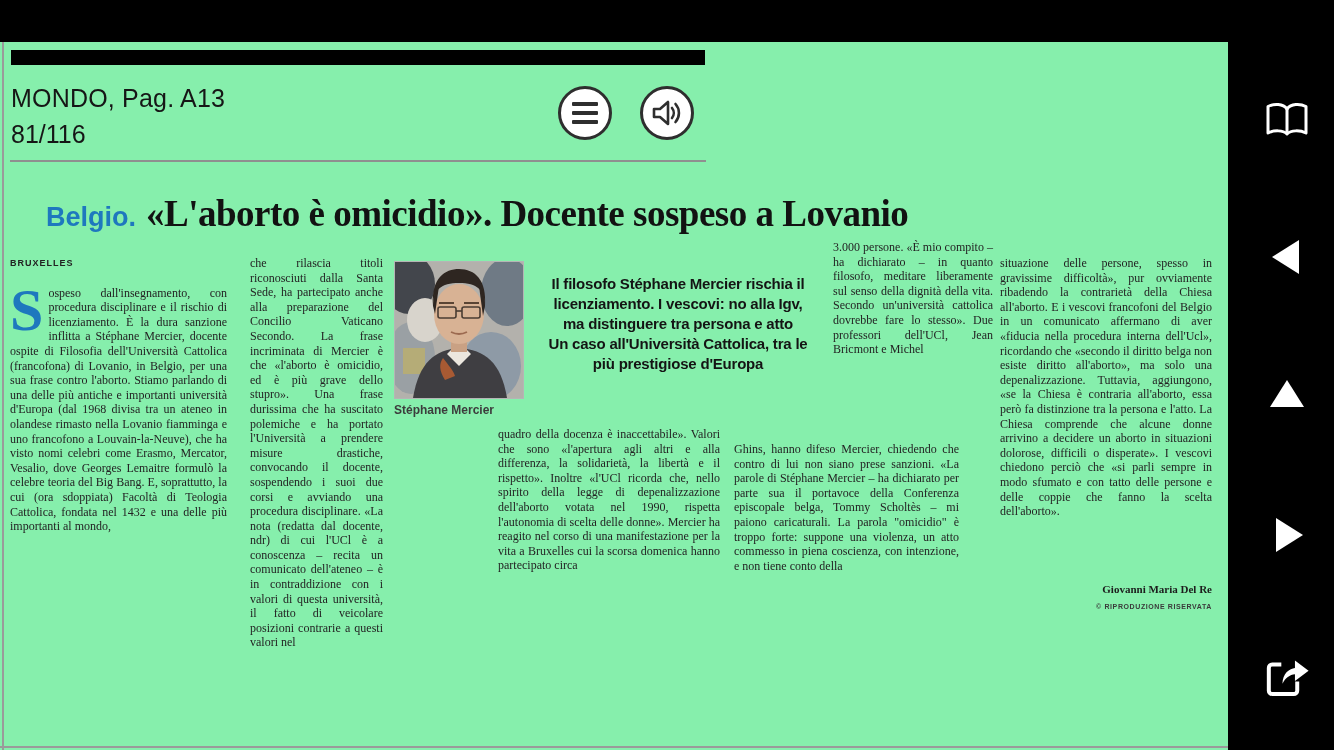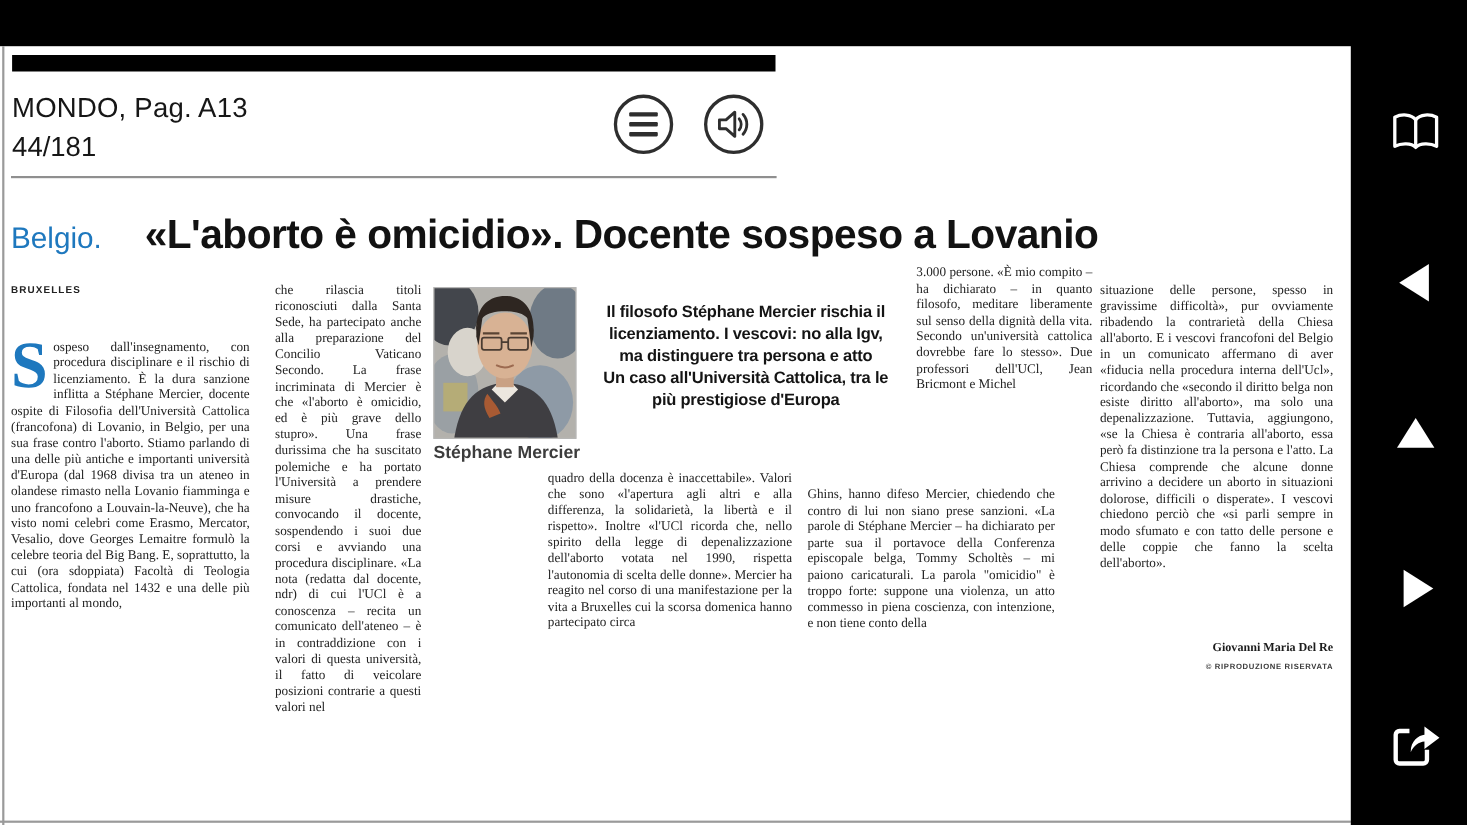--- a/index.html
+++ b/index.html
@@ -1,19 +1,19 @@
 <!DOCTYPE html>
 <html style="--accent-blue: #1e78be; --frame-black: #000000; --text-dark: #232323; --rule-gray: #8f8f8f;"><head>
 <meta charset="utf-8">
 <style>
   html,body { margin:0; padding:0; background:#000; }
   * { box-sizing:border-box; }
   .stage {
     position:relative; width:1334px; height:750px; margin:0 auto;
-    background:#ffffff; overflow:hidden;
+    background:#86efac; overflow:hidden;
     font-family:"Liberation Sans", sans-serif;
   }
   .top-bar { position:absolute; left:0; top:0; width:1334px; height:42px; background:var(--frame-black,#000); }
   .side-bar { position:absolute; right:0; top:0; width:106px; height:750px; background:var(--frame-black,#000); }
   .left-rule { position:absolute; left:2px; top:42px; width:2px; height:708px; background:#9a9a9a; }
   .bottom-rule { position:absolute; left:0; top:746px; width:1228px; height:2px; background:#9a9a9a; }
 
   .page-strip { position:absolute; left:11px; top:50px; width:694px; height:15px; background:#000; }
 
   .section-label { position:absolute; left:11px; top:84px; font-size:25px; color:#161616; letter-spacing:0.2px; }
@@ -24,36 +24,36 @@
     border:3px solid #2e2e2e; background:#fff; padding:0;
     display:flex; flex-direction:column; align-items:center; justify-content:center; cursor:pointer;
   }
   .circle-btn.menu { left:558px; top:86px; }
   .circle-btn.audio { left:640px; top:86px; }
   .menu-bar { width:26px; height:4px; background:#2e2e2e; border-radius:1px; margin:2.5px 0; }
 
   .header-rule { position:absolute; left:10px; top:160px; width:696px; height:2px; background:#8f8f8f; }
 
   .headline-row { position:absolute; left:10px; top:192px; width:1205px; display:flex; align-items:baseline; white-space:nowrap; }
-  .kicker { font-weight:normal; font-size:27px; color:var(--accent-blue,#1e78be); margin-right:10px; font-family:"Liberation Sans",sans-serif; }
-  .headline { font-family:Liberation Sans, sans-serif; font-weight:bold; font-size:37px; color:#121212; letter-spacing:-0.5px;margin-left:29px; }
+  .kicker { font-weight:bold; font-size:27px; color:var(--accent-blue,#1e78be); margin-right:10px; font-family:"Liberation Sans",sans-serif;margin-left:36px; }
+  .headline { font-family:Liberation Serif, serif; font-weight:bold; font-size:37px; color:#121212; letter-spacing:-0.5px; }
 
   .body-col {
     position:absolute; text-align:justify;
     font-family:"Liberation Serif",serif; font-size:12px; line-height:14.6px; color:#232323;
   }
-  .dateline { font-family:"Liberation Sans",sans-serif; font-weight:bold; font-size:9px; letter-spacing:1px; color:#222; margin-bottom:37px; }
+  .dateline { font-family:"Liberation Sans",sans-serif; font-weight:bold; font-size:9px; letter-spacing:1px; color:#222; margin-bottom:15px; }
   .dropcap {
     float:left; font-family:"Liberation Serif",serif; font-weight:bold;
     font-size:60px; line-height:45px; color:var(--accent-blue,#1e78be); margin:2px 5px 0 0;
   }
 
   .photo-frame { position:absolute; left:394px; top:261px; width:130px; height:138px; border:1px solid #b5b5b5; background:#b9b7b2; }
   .photo-frame svg { display:block; }
-  .photo-caption { position:absolute; left:394px; top:403px; width:140px; font-weight:bold; font-size:16px; color:#3c3c3c; }
+  .photo-caption { position:absolute; left:394px; top:403px; width:140px; font-weight:bold; font-size:12px; color:#3c3c3c; }
 
   .pull-quote { position:absolute; left:543px; top:274px; width:270px; text-align:center; color:#141414; }
   .pull-quote p { margin:0; font-weight:bold; font-size:15px; line-height:20px; letter-spacing:-0.2px; }
 
   .byline { position:absolute; left:1000px; top:583px; width:212px; text-align:right; font-family:"Liberation Serif",serif; font-weight:bold; font-size:11px; color:#1c1c1c; }
   .copyright { position:absolute; left:1000px; top:603px; width:212px; text-align:right; font-weight:bold; font-size:7px; letter-spacing:0.6px; color:#3a3a3a; }
 
   .side-icon { position:absolute; background:none; border:none; padding:0; cursor:pointer; }
   .tri { width:0; height:0; }
   .tri-left  { border-top:17px solid transparent; border-bottom:17px solid transparent; border-right:27px solid #fff; }
@@ -65,21 +65,21 @@
 
 <div class="stage">
 
   <div class="top-bar"></div>
   <div class="left-rule"></div>
   <div class="bottom-rule"></div>
 
   <div class="page-strip"></div>
 
   <div class="section-label">MONDO, Pag. A13</div>
-  <div class="page-indicator">44/181</div>
+  <div class="page-indicator">81/116</div>
 
   <button class="circle-btn menu">
     <span class="menu-bar"></span>
     <span class="menu-bar"></span>
     <span class="menu-bar"></span>
   </button>
 
   <button class="circle-btn audio">
     <svg width="36" height="32" viewBox="0 0 36 32">
       <path d="M5 12 h6 l8 -7 v22 l-8 -7 H5 Z" fill="none" stroke="#2e2e2e" stroke-width="2.6" stroke-linejoin="round"></path>

